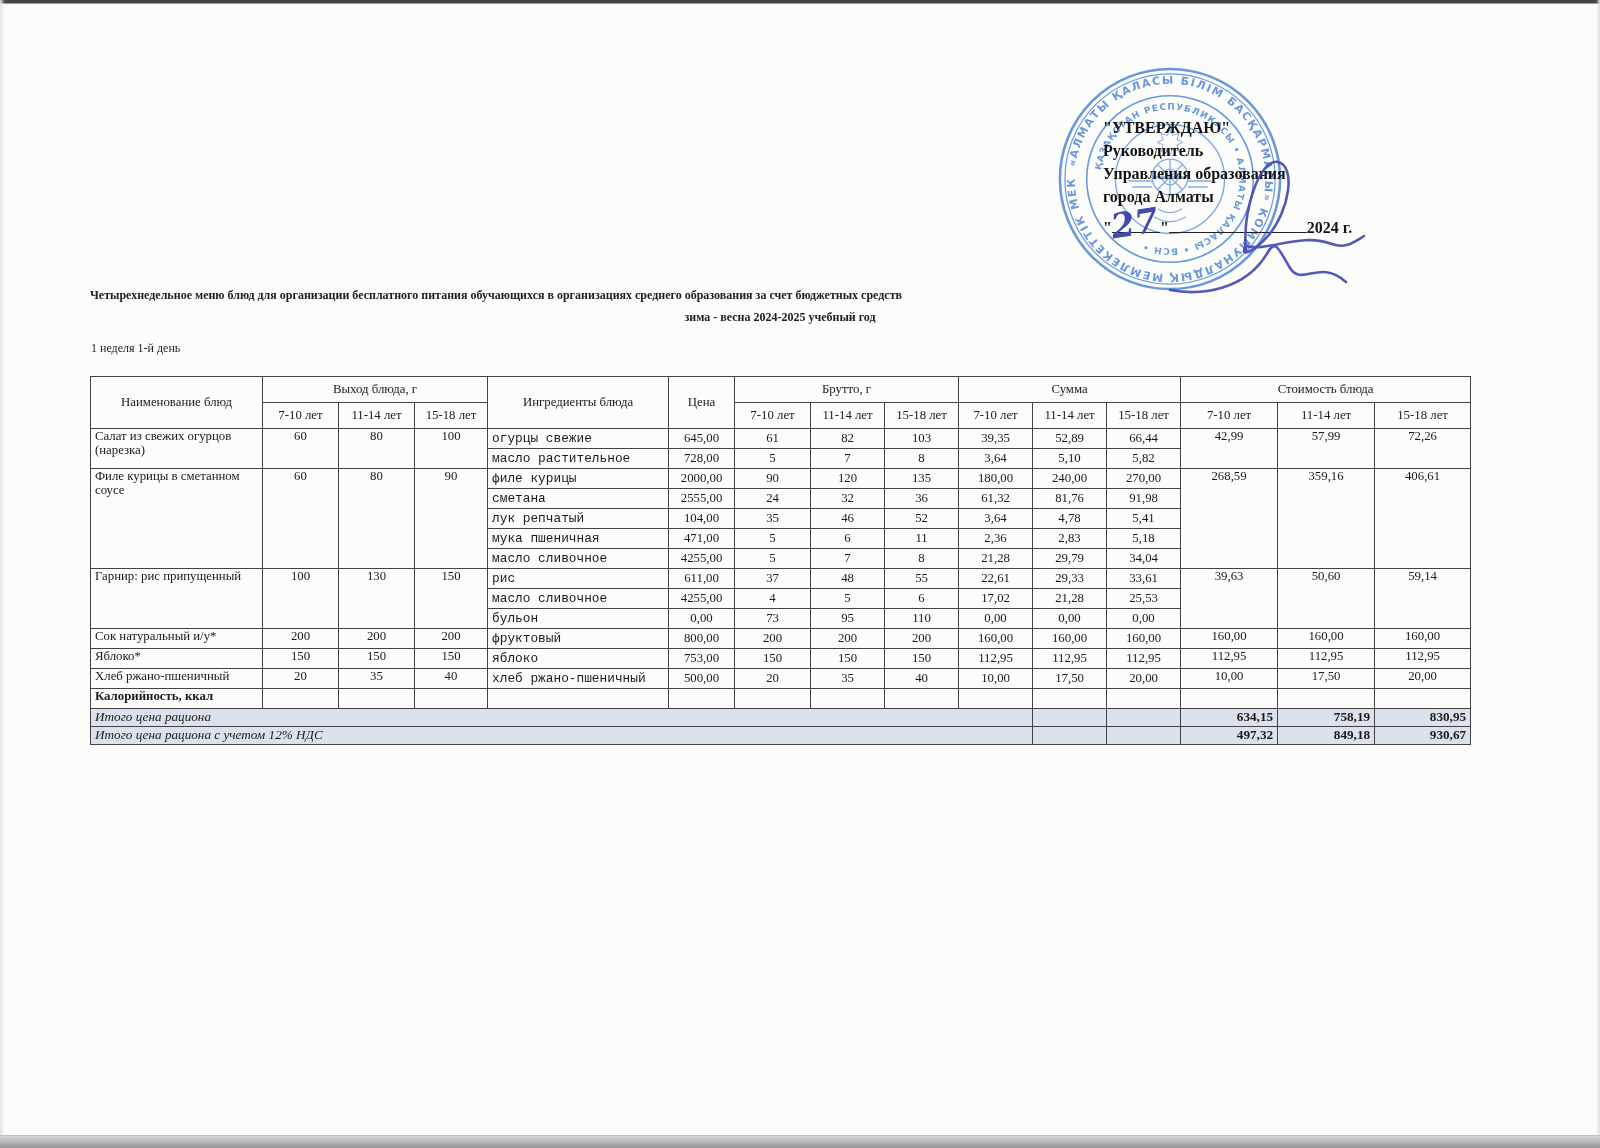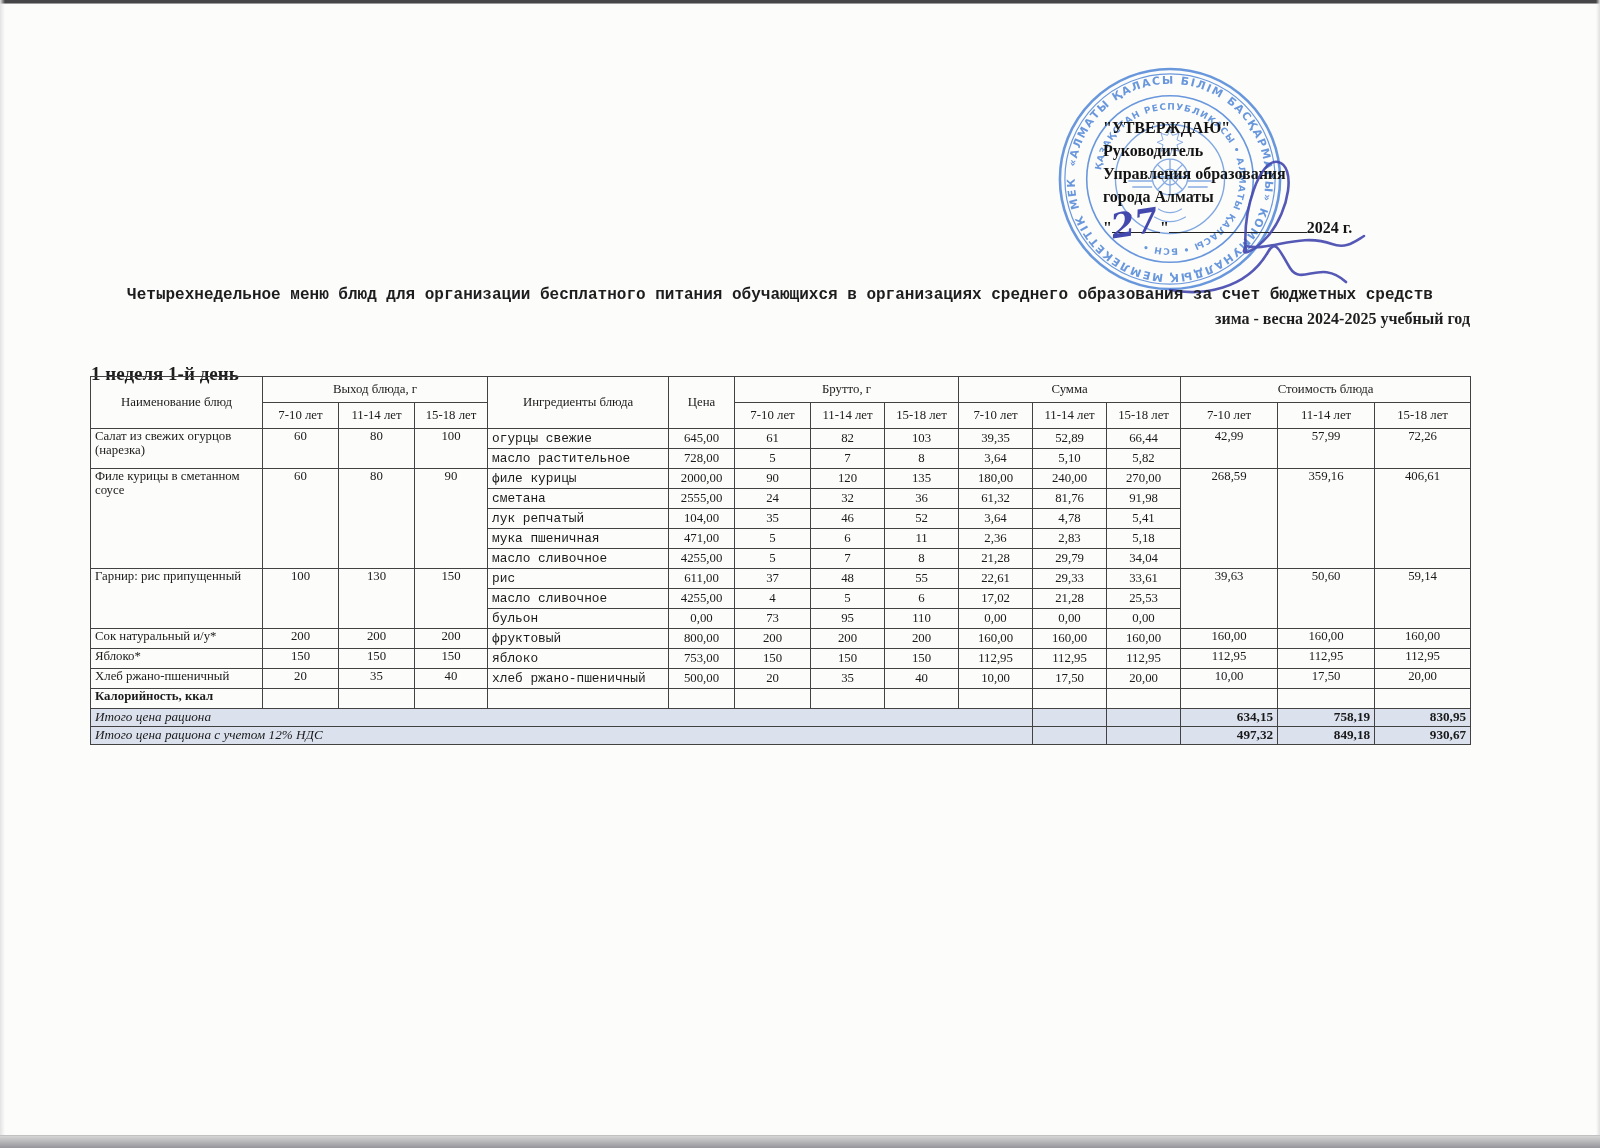--- a/index.html
+++ b/index.html
@@ -54,29 +54,29 @@
   .hand-day{
     position:absolute;left:8px;top:96px;
     font-style:italic;font-size:34px;color:var(--ink);
     transform:rotate(-9deg);font-family:"DejaVu Serif",serif;
   }
   .signature-svg{position:absolute;left:1150px;top:140px;width:310px;height:165px;pointer-events:none;}
 
   
   .doc-title{
     position:absolute;left:90px;top:288px;width:1380px;
-    text-align:center;font-weight:bold;font-size:16px;line-height:15px;font-family:Liberation Mono, monospace;
+    text-align:left;font-weight:bold;font-size:12px;line-height:15px;
   }
   .doc-subtitle{
     position:absolute;left:90px;top:310px;width:1380px;
-    text-align:right;font-weight:bold;font-size:16px;
+    text-align:center;font-weight:bold;font-size:12px;
   }
   .week-label{
     position:absolute;left:91px;top:341px;
-    font-weight:bold;font-size:19px;margin-top:22px;
+    font-weight:normal;font-size:12px;
   }
 
   
   .menu-table{
     position:absolute;left:90px;top:376px;width:1380px;
     border-collapse:collapse;table-layout:fixed;
     font-size:12.8px;line-height:1.08;color:#1a1a1a;
   }
   .menu-table th,.menu-table td{
     border:1px solid var(--line);

